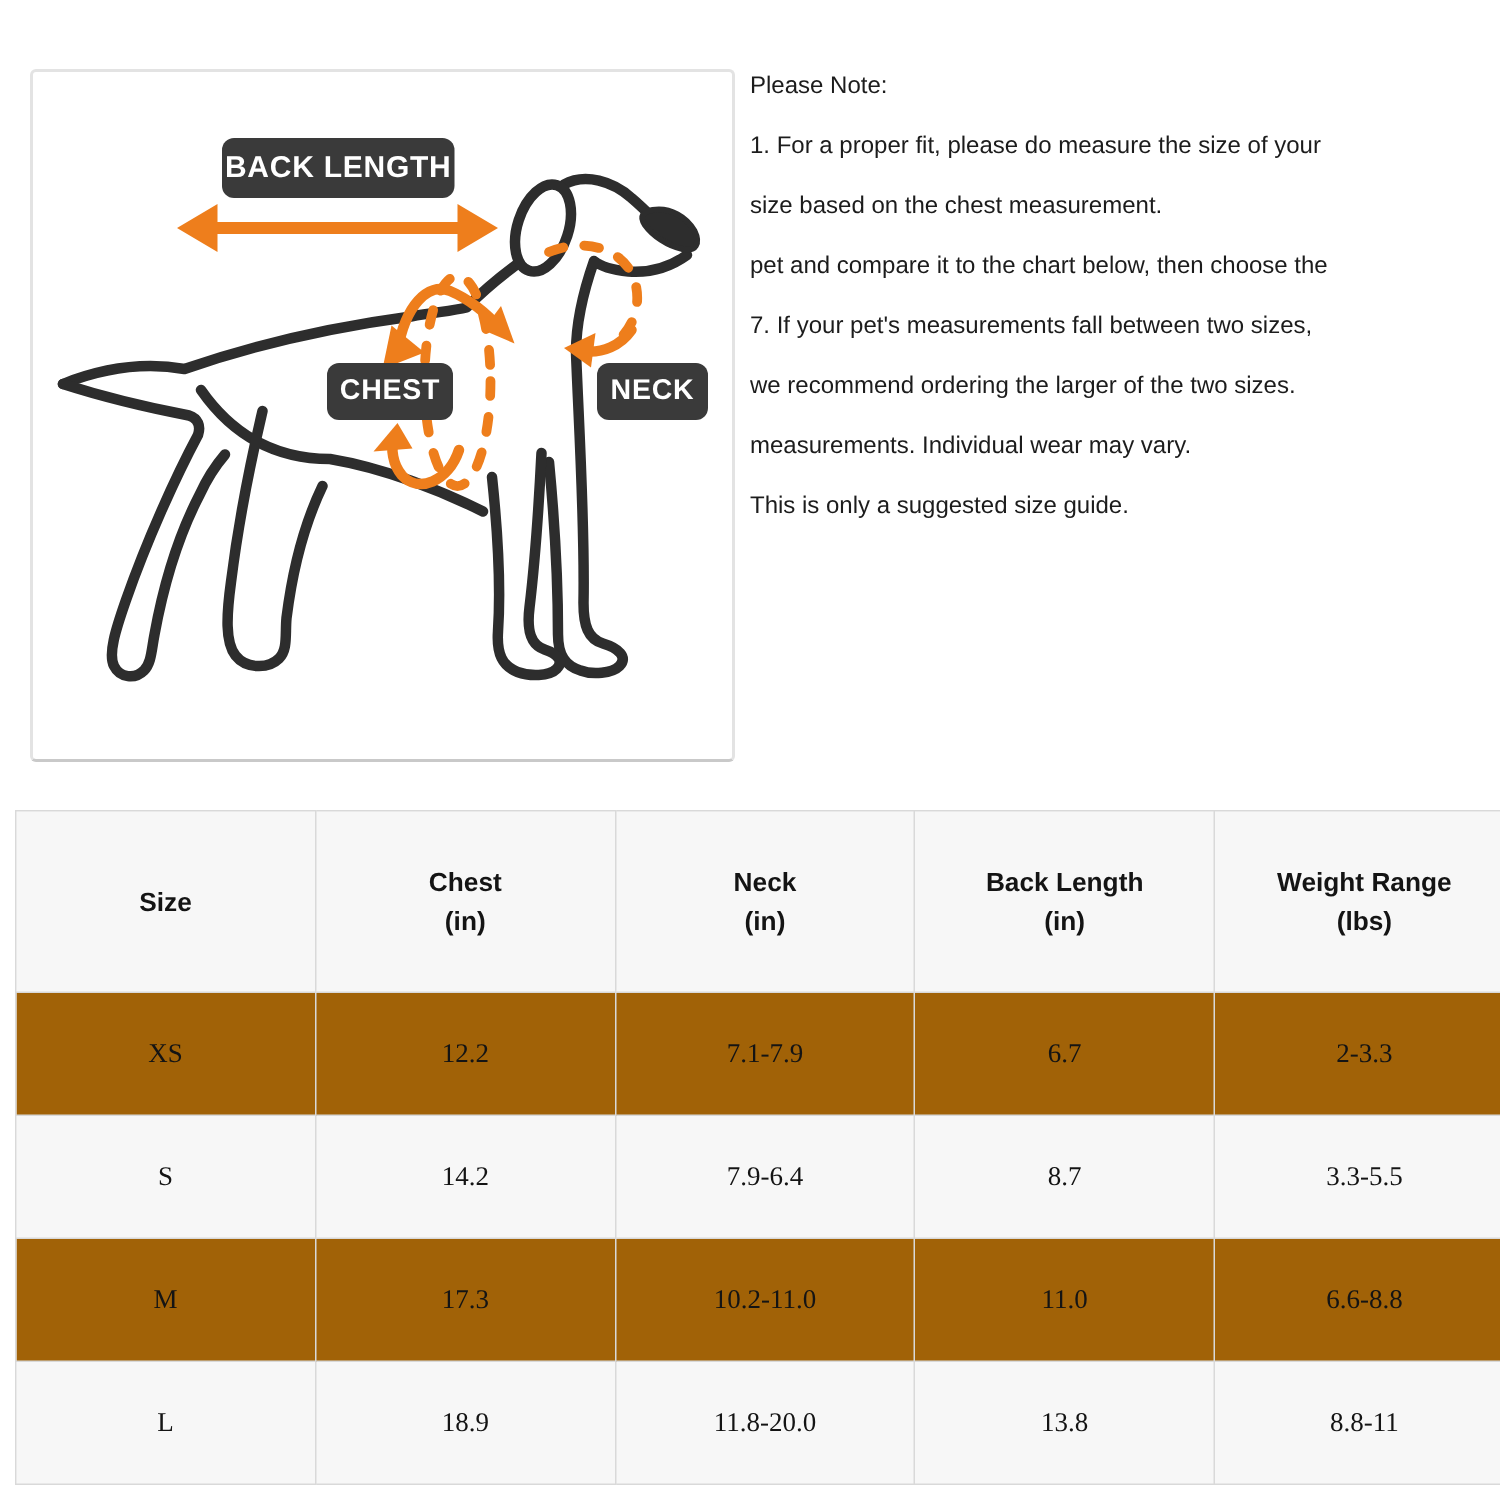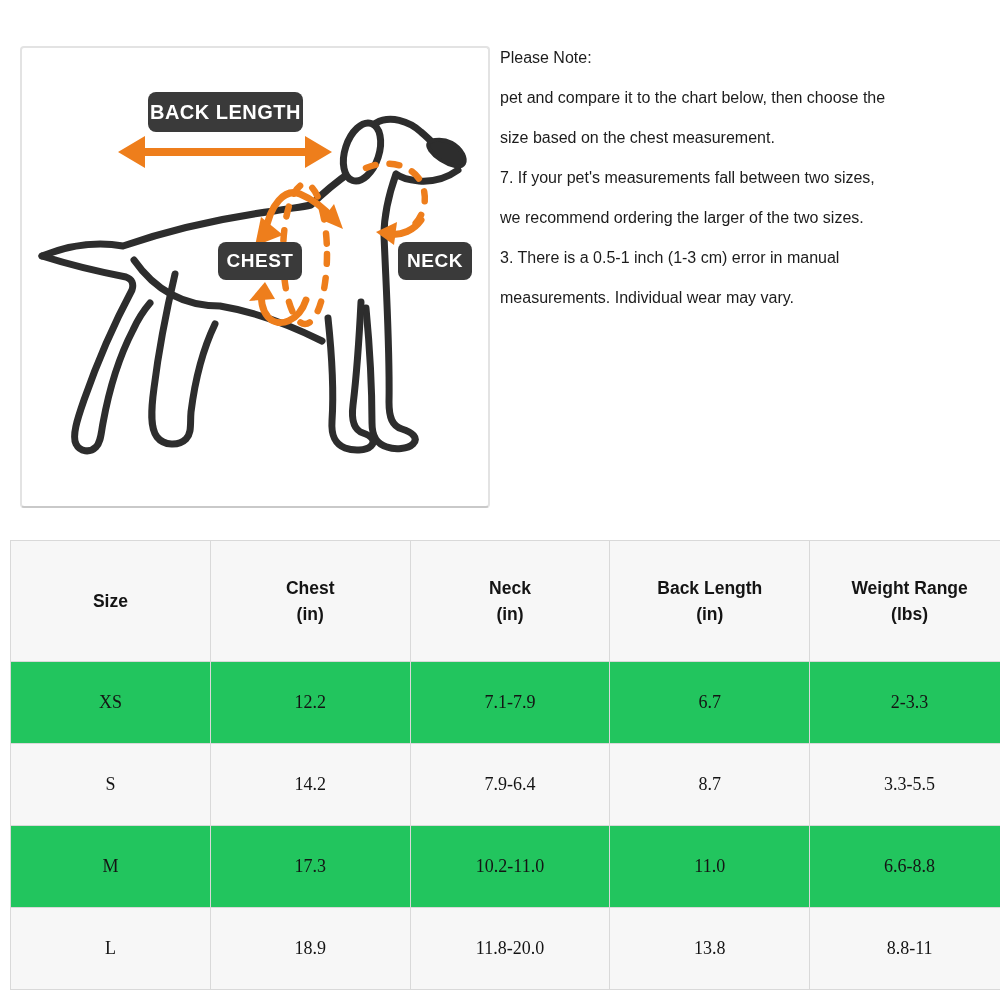--- a/index.html
+++ b/index.html
@@ -30,21 +30,21 @@
     position:absolute; left:10px; top:540px; width:1000px;
     border-collapse:collapse; table-layout:fixed; text-align:center; color:#141414;
   }
   .size-table th, .size-table td { border:1px solid #d9d9d9; padding:0; }
   .size-table thead th {
     height:120px; background:#f7f7f7; font-weight:bold; font-size:17.5px;
     line-height:26px; vertical-align:middle;
   }
   .size-table tbody td {
     height:81px; font-family:"Liberation Serif", serif; font-size:18px;
-    font-weight:normal; vertical-align:middle; background:#22c55e;
+    font-weight:normal; vertical-align:middle; background:#a16207;
   }
   .size-table tbody tr:nth-child(even) td { background:#f7f7f7; }
 </style>
 </head>
 <body>
 
 <div class="canvas">
 
   <div class="dog-box">
     <svg width="466" height="458" viewBox="0 0 466 458">
@@ -97,26 +97,27 @@
       </g>
     </svg>
 
     <div class="pill back-length">BACK LENGTH</div>
     <div class="pill chest">CHEST</div>
     <div class="pill neck">NECK</div>
   </div>
 
   <div class="notes">
     <div class="note-line">Please Note:</div>
+    <div class="note-line">1. For a proper fit, please do measure the size of your</div>
+    <div class="note-line">size based on the chest measurement.</div>
     <div class="note-line">pet and compare it to the chart below, then choose the</div>
-    <div class="note-line">size based on the chest measurement.</div>
     <div class="note-line">7. If your pet's measurements fall between two sizes,</div>
     <div class="note-line">we recommend ordering the larger of the two sizes.</div>
-    <div class="note-line">3. There is a 0.5-1 inch (1-3 cm) error in manual</div>
     <div class="note-line">measurements. Individual wear may vary.</div>
+    <div class="note-line">This is only a suggested size guide.</div>
   </div>
 
   <table class="size-table">
     <thead>
       <tr>
         <th>
           <div>Size</div>
           <div></div>
         </th>
         <th>

